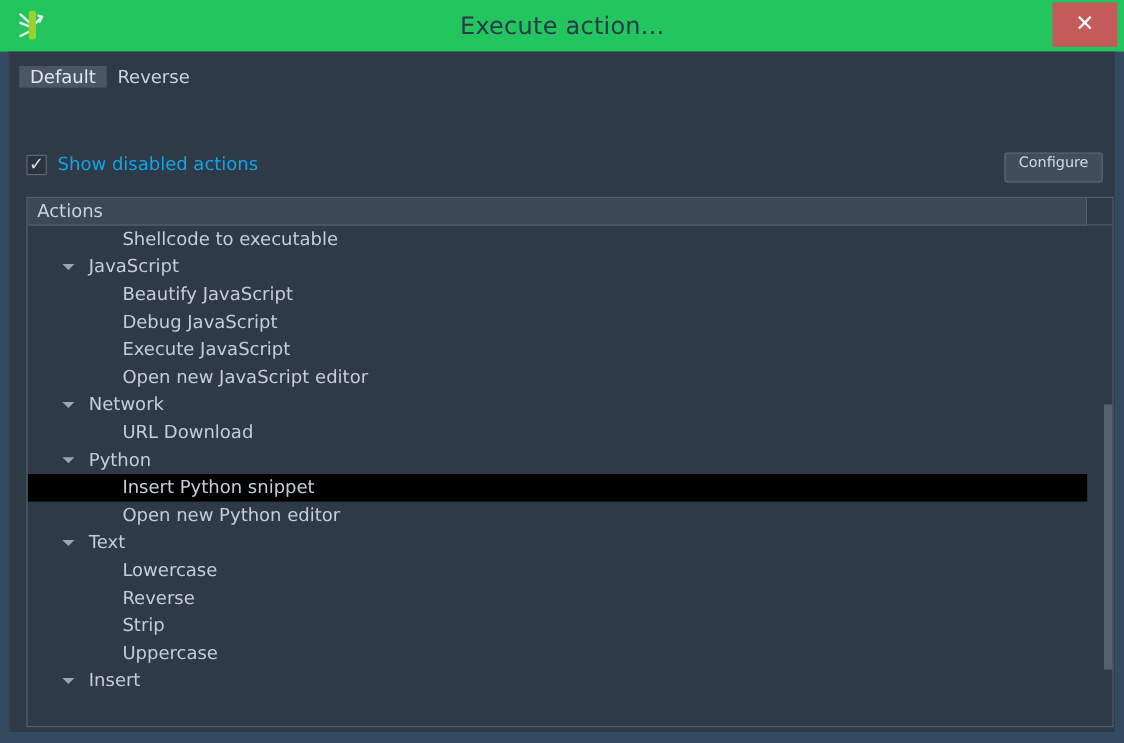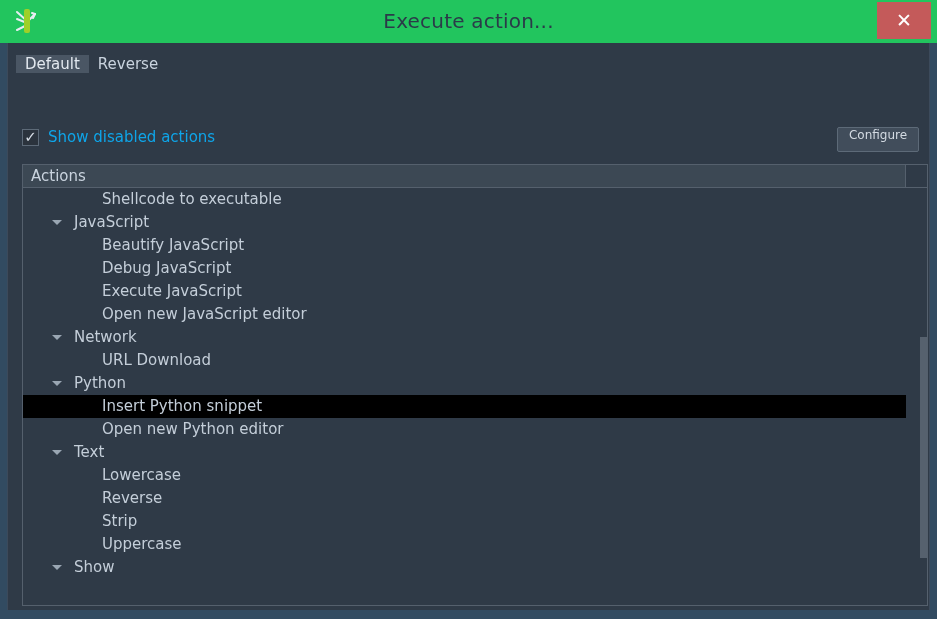--- a/index.html
+++ b/index.html
@@ -350,21 +350,21 @@
           </div>
           <div class="row">
             <span class="row-label-wrap">
               <span class="child-label">Uppercase</span>
             </span>
           </div>
           <div class="row">
             <span class="arrow">
               <i></i>
             </span>
-            <span class="group-label">Show</span>
+            <span class="group-label">Insert</span>
           </div>
         </div>
 
       <div class="scrollbar">
         <div class="scroll-thumb" id="scroll-thumb" style="top: 149px; height: 221px;"></div>
       </div>
     </div>
 
   </div>
 </div>

